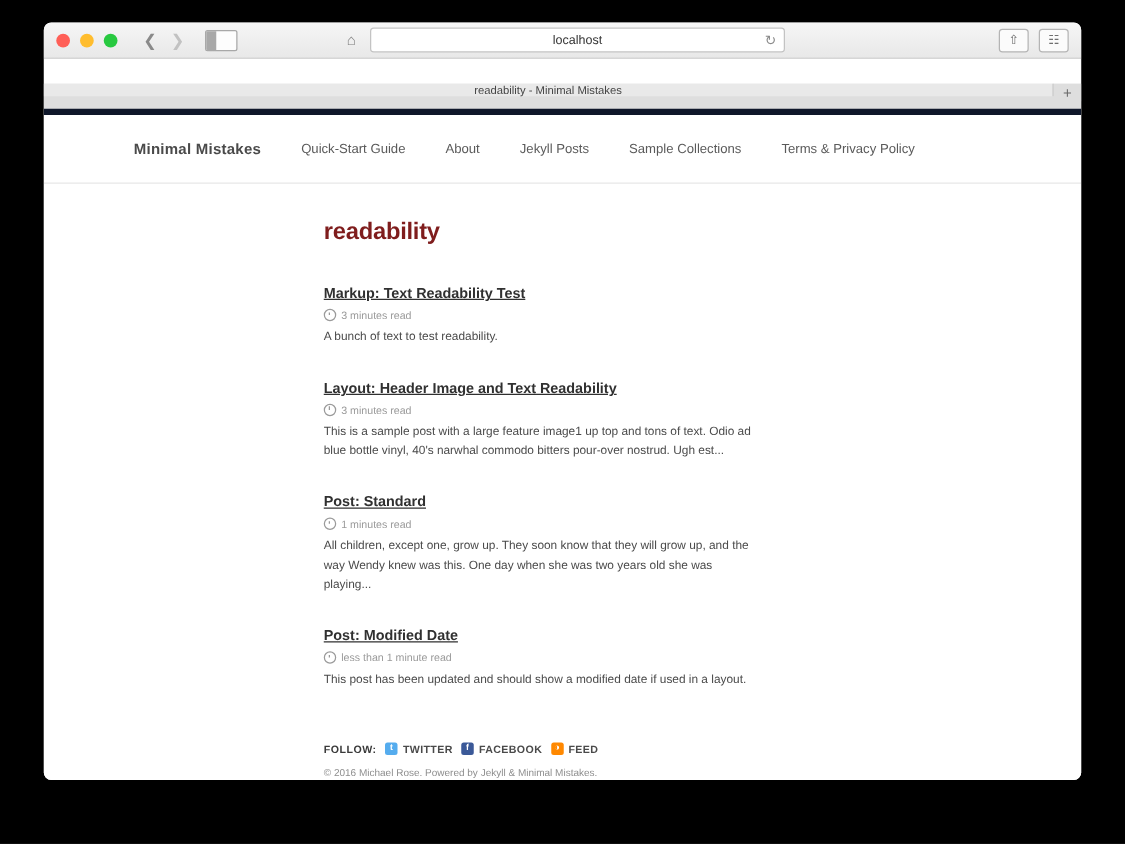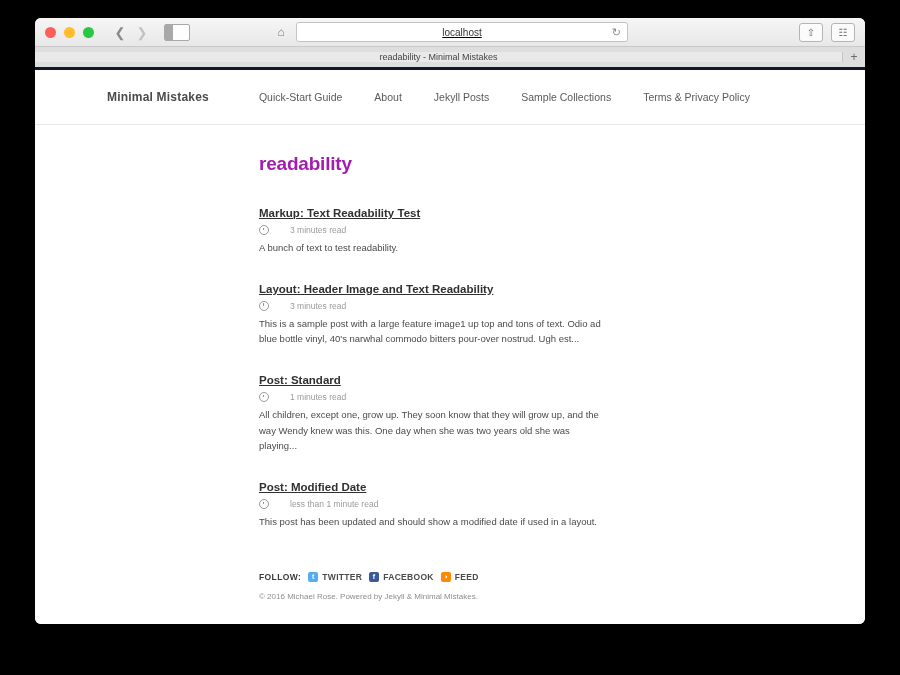--- a/index.html
+++ b/index.html
@@ -102,21 +102,20 @@
   .urlbar {
     width: 330px;
     height: 18px;
     background: #ffffff;
     border: 1px solid #c3c3c3;
     border-radius: 3px;
     display: flex;
     align-items: center;
     justify-content: center;
     position: relative;
-    text-decoration: underline;
   }
   .urlbar .url-text {
     font-size: 10px;
     color: #333333;
   }
   .urlbar .reload {
     position: absolute;
     right: 6px;
     font-size: 11px;
     color: #8a8a8a;
@@ -139,24 +138,25 @@
     align-items: center;
     justify-content: center;
     font-size: 10px;
     color: #6f6f6f;
   }
 
   
   .tabbar {
     height: 20px;
     background: #dedede;
-    border-bottom: 3px solid #0f172a;
-    display: flex;
-    align-items: center;
+    border-bottom: 5px solid #0f172a;
+    display: flex;
+    align-items: flex-start;
     position: relative;
+    margin-top: 20px;
   }
   .tab {
     flex: 1;
     display: flex;
     align-items: center;
     justify-content: center;
     font-size: 9px;
     color: #444444;
     background: #e9e9e9;
     border-right: 1px solid #c4c4c4;
@@ -189,21 +189,21 @@
     display: flex;
     align-items: center;
     width: 100%;
     padding-left: 72px;
   }
   .site-title {
     font-size: 12px;
     color: #4a4a4a;
     font-weight: bold;
     letter-spacing: 0.2px;
-    margin-right: 50px;
+    margin-right: 32px;
   }
   .nav-links {
     display: flex;
     align-items: center;
     gap: 32px;
   }
   .nav-link {
     font-size: 10.5px;
     color: #5a5a5a;
   }
@@ -211,42 +211,42 @@
   .content {
     padding: 28px 0 0 0;
   }
   .content-inner {
     width: 348px;
     margin-left: 224px;
   }
   .page-title {
     font-size: 19px;
     font-weight: bold;
-    color: #a21caf;
+    color: #7f1d1d;
     margin: 0 0 32px 0;
     letter-spacing: -0.2px;
   }
 
   .post {
     margin-bottom: 27px;
   }
   .post-title {
     font-size: 11.5px;
     font-weight: bold;
     color: #303030;
     margin: 0 0 6px 0;
     text-decoration: underline;
   }
   .post-meta {
     font-size: 8.5px;
     color: #9a9a9a;
     margin-bottom: 5px;
     display: flex;
     align-items: flex-end;
-    gap: 21px;
+    gap: 4px;
   }
   .clock-icon {
     display: inline-block;
     width: 8px;
     height: 8px;
     border: 1px solid #9a9a9a;
     border-radius: 50%;
     position: relative;
   }
   .clock-icon::after {

